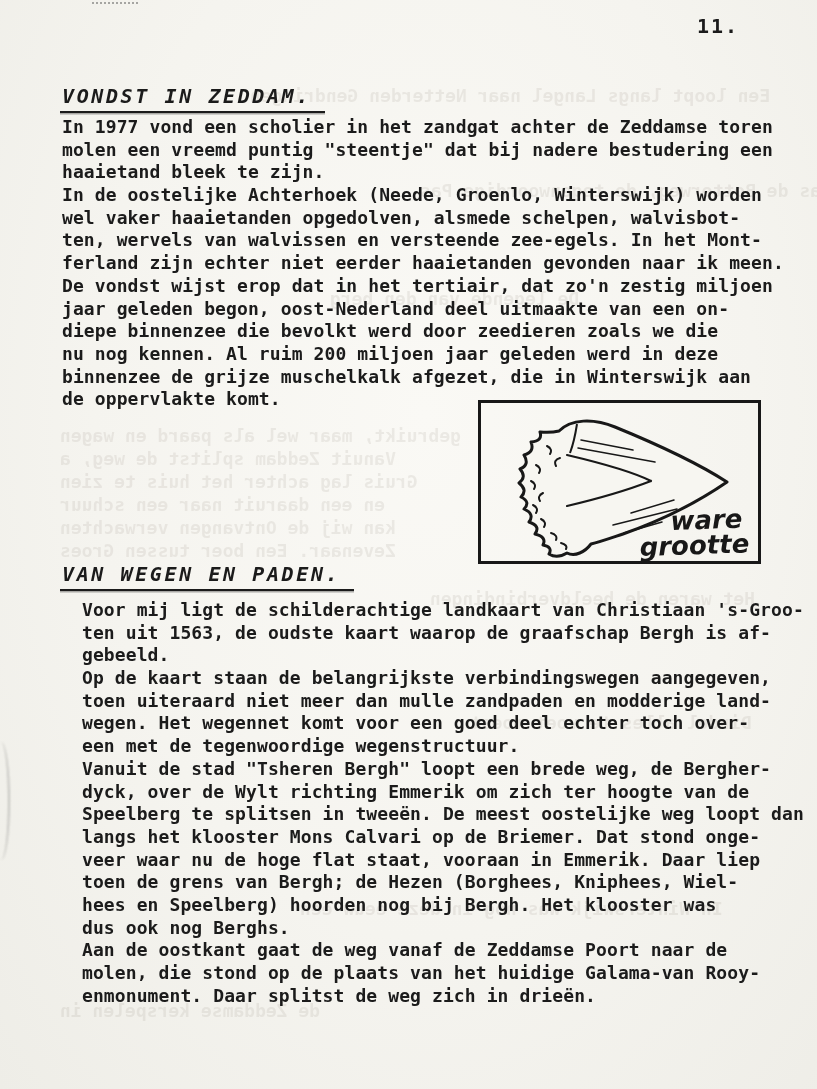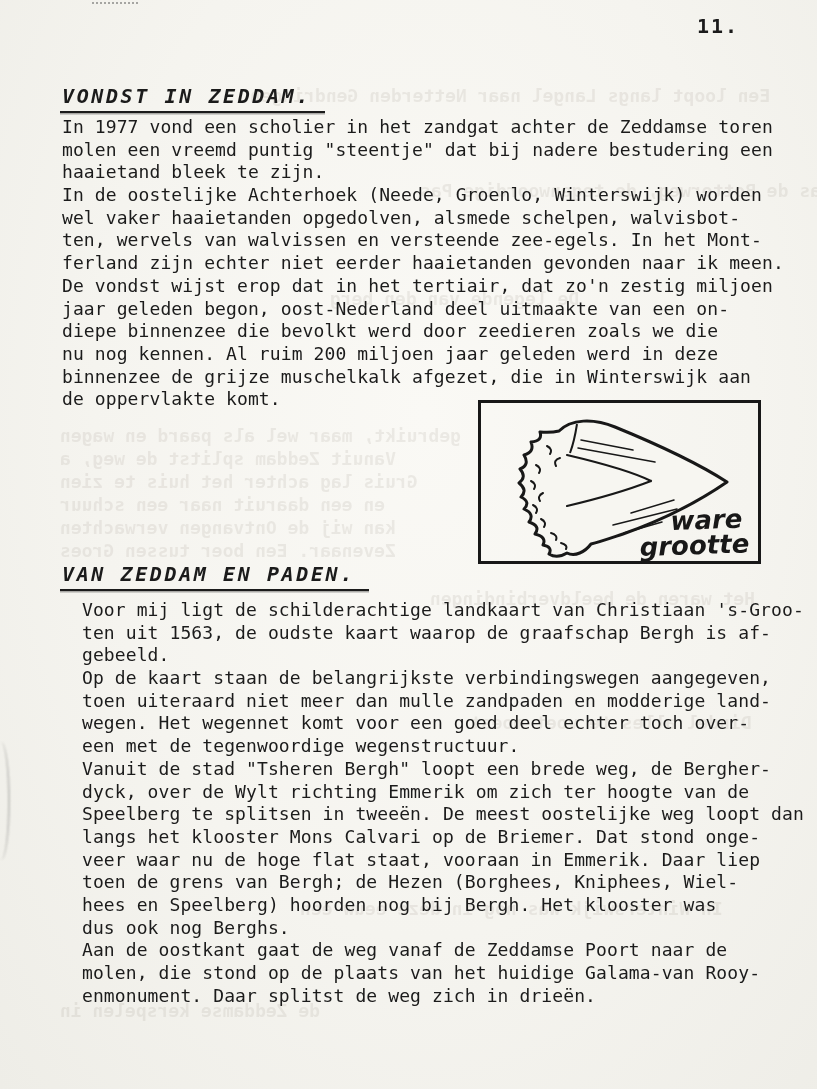--- a/index.html
+++ b/index.html
@@ -19,21 +19,21 @@
     font-size:20px;font-weight:bold;font-style:italic;
     letter-spacing:2.6px;white-space:nowrap;
     padding:0 14px 3px 2px;
     border-bottom:2.5px solid #1b1b1b;
     box-shadow:0 1.5px 0 rgba(27,27,27,.35);
   }
   .heading-1{top:84px;}
   .heading-2{top:562px;}
   .body-block{
     position:absolute;left:62px;
-    font-size:18px;font-weight:normal;line-height:22.7px;
+    font-size:18px;font-weight:bold;line-height:22.7px;
     white-space:pre;letter-spacing:.1px;
   }
   .block-1{top:116px;}
   .block-2{top:599px;margin-left:20px;}
   .line{height:22.7px;}
   
   .figure{
     position:absolute;left:478px;top:400px;width:283px;height:164px;
     border:3px solid #181818;box-sizing:border-box;background:transparent;
   }
@@ -122,16 +122,16 @@
                M 50,78 q 6,3 3,8 M 62,90 q -6,3 -3,8 M 52,102 q 6,3 3,8
                M 60,116 q 6,3 3,8 M 70,130 q 7,2 5,7 M 80,140 q 7,2 5,6" fill="none" stroke="#181818" stroke-width="2" stroke-linecap="round"></path>
 
       <g transform="rotate(-2 220 135)" font-family="DejaVu Sans, sans-serif" font-style="italic" font-weight="600" font-size="26" fill="#181818">
         <text x="262" y="126" text-anchor="end">ware</text>
         <text x="268" y="151" text-anchor="end">grootte</text>
       </g>
     </svg>
   </div>
 
-  <div class="heading heading-2">VAN ZEDDAM EN PADEN.</div>
+  <div class="heading heading-2">VAN WEGEN EN PADEN.</div>
   <div class="body-block block-2"><div class="line">Voor mij ligt de schilderachtige landkaart van Christiaan 's-Groo-</div><div class="line">ten uit 1563, de oudste kaart waarop de graafschap Bergh is af-</div><div class="line">gebeeld.</div><div class="line">Op de kaart staan de belangrijkste verbindingswegen aangegeven,</div><div class="line">toen uiteraard niet meer dan mulle zandpaden en modderige land-</div><div class="line">wegen. Het wegennet komt voor een goed deel echter toch over-</div><div class="line">een met de tegenwoordige wegenstructuur.</div><div class="line">Vanuit de stad "Tsheren Bergh" loopt een brede weg, de Bergher-</div><div class="line">dyck, over de Wylt richting Emmerik om zich ter hoogte van de</div><div class="line">Speelberg te splitsen in tweeën. De meest oostelijke weg loopt dan</div><div class="line">langs het klooster Mons Calvari op de Briemer. Dat stond onge-</div><div class="line">veer waar nu de hoge flat staat, vooraan in Emmerik. Daar liep</div><div class="line">toen de grens van Bergh; de Hezen (Borghees, Kniphees, Wiel-</div><div class="line">hees en Speelberg) hoorden nog bij Bergh. Het klooster was</div><div class="line">dus ook nog Berghs.</div><div class="line">Aan de oostkant gaat de weg vanaf de Zeddamse Poort naar de</div><div class="line">molen, die stond op de plaats van het huidige Galama-van Rooy-</div><div class="line">enmonument. Daar splitst de weg zich in drieën.</div></div>
 
 </div>
 
 </body></html>

